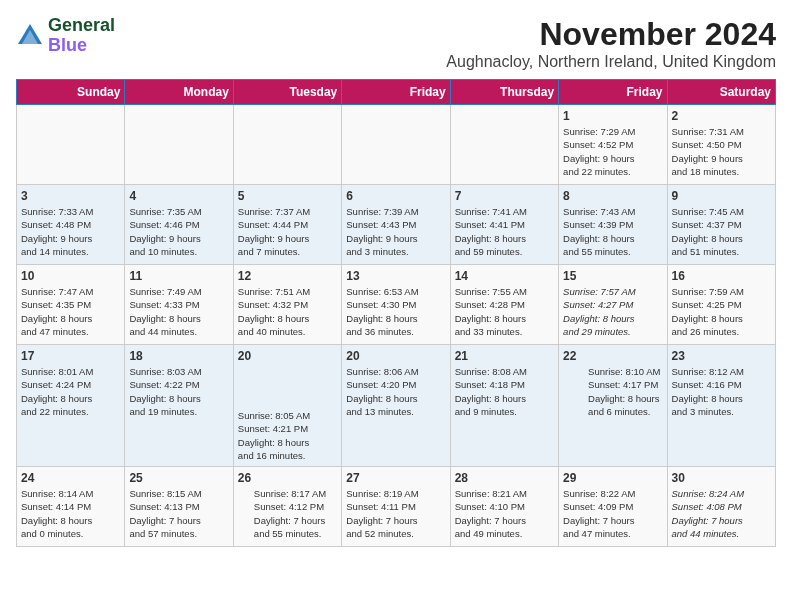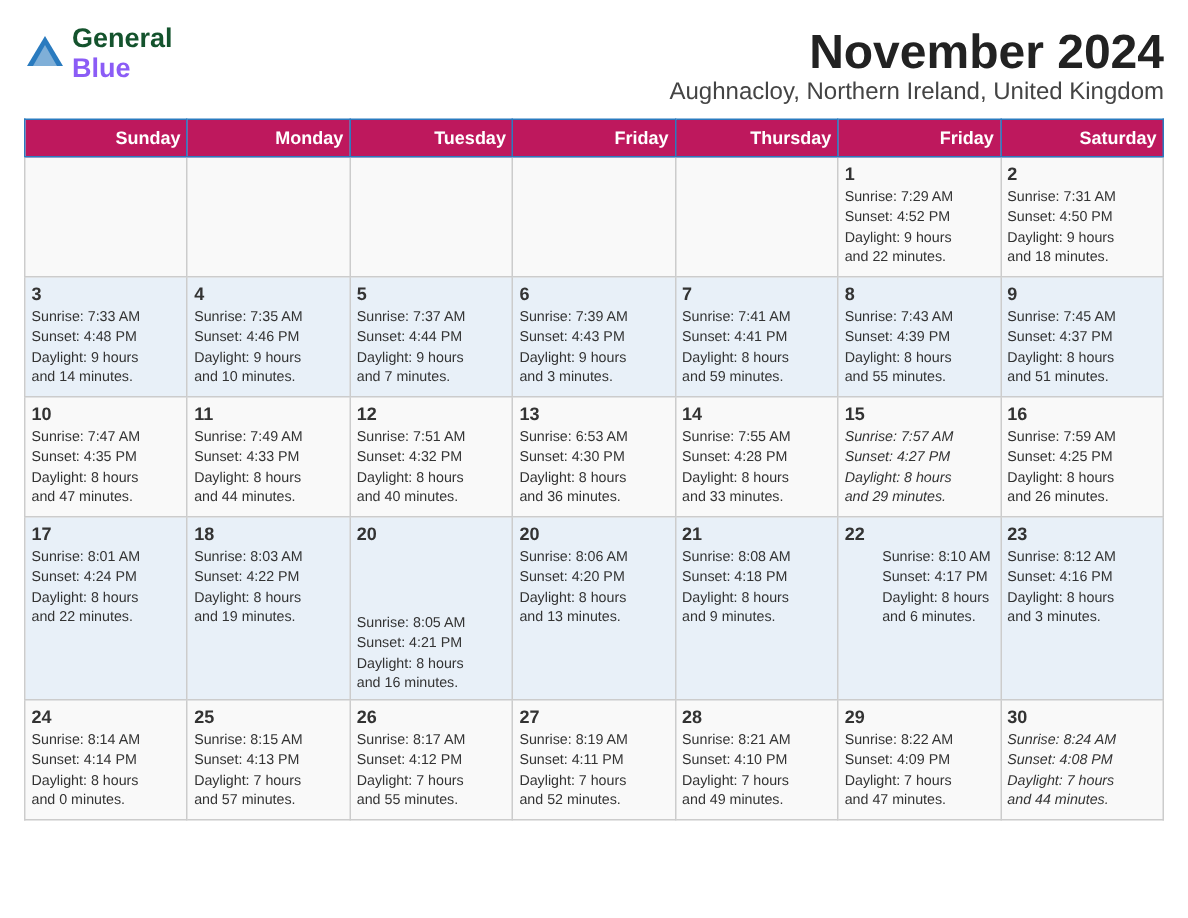--- a/index.html
+++ b/index.html
@@ -299,21 +299,21 @@
         </td>
         <td>
           <span class="day-num">25</span>
           <div class="day-info" style="white-space: pre-line;">Sunrise: 8:15 AM
 Sunset: 4:13 PM
 Daylight: 7 hours
 and 57 minutes.</div>
         </td>
         <td>
           <span class="day-num">26</span>
-          <div class="day-info" style="white-space: pre-line;">Sunrise: 8:17 AM
+          <div class="day-info" style="white-space: pre-line; margin-left: 16px;">Sunrise: 8:17 AM
 Sunset: 4:12 PM
 Daylight: 7 hours
 and 55 minutes.</div>
         </td>
         <td>
           <span class="day-num">27</span>
           <div class="day-info" style="white-space: pre-line;">Sunrise: 8:19 AM
 Sunset: 4:11 PM
 Daylight: 7 hours
 and 52 minutes.</div>

